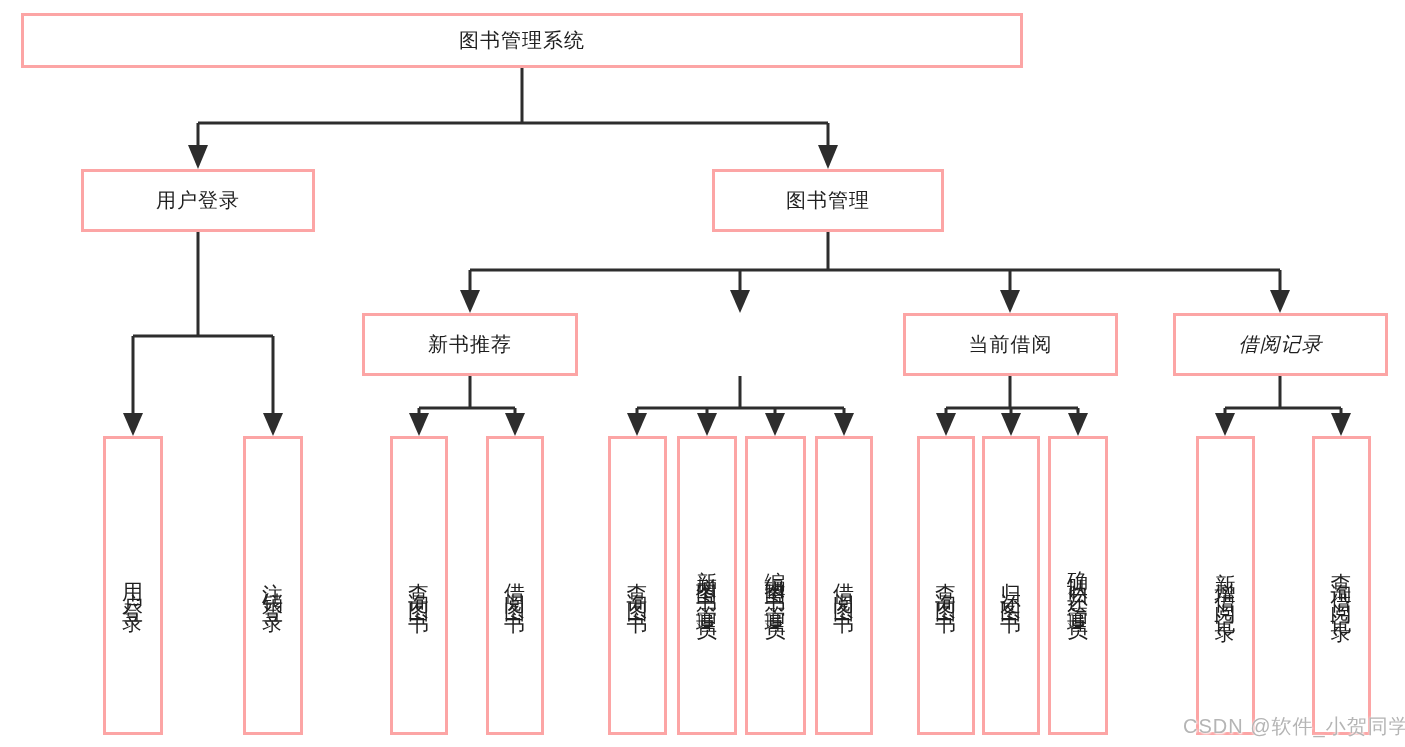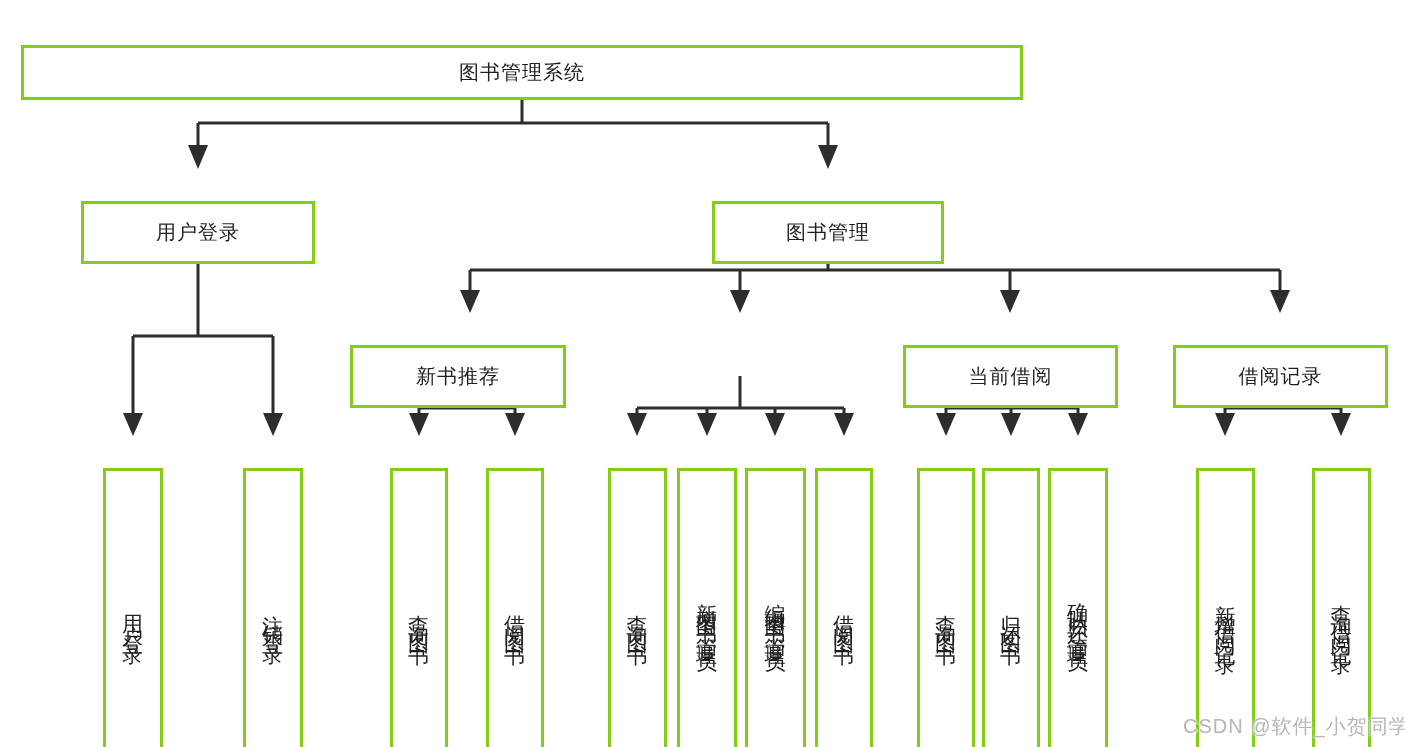--- a/index.html
+++ b/index.html
@@ -8,49 +8,48 @@
     width:1405px;height:747px;
     background:#ffffff;
     font-family:"Liberation Sans","DejaVu Sans",sans-serif;
     overflow:hidden;
   }
   #connectors{position:absolute;left:0;top:0;z-index:1;}
   .node{
     position:absolute;
     box-sizing:border-box;
     background:#ffffff;
-    border:3px solid #84cc16;
+    border:3px solid #fca5a5;
     display:flex;
     align-items:center;
     justify-content:center;
     color:#1f1f1f;
     font-size:20px;
     letter-spacing:1px;
     z-index:2;
     text-align:center;
-    margin-top:32px;
   }
   .vnode{
     writing-mode:vertical-rl;
     text-orientation:mixed;
     font-size:21px;
     letter-spacing:10px;
     line-height:1;
   }
   .vnode.tight{letter-spacing:7px;}
   
   #n-root{left:21px;top:13px;width:1002px;height:55px;}
   
   #n-user-login{left:81px;top:169px;width:234px;height:63px;}
   #n-book-management{left:712px;top:169px;width:232px;height:63px;}
   
-  #n-new-book-rec{left:350px;top:313px;width:216px;height:63px;}
+  #n-new-book-rec{left:362px;top:313px;width:216px;height:63px;}
   #n-book-borrow{left:632px;top:313px;width:216px;height:63px;}
   #n-current-borrow{left:903px;top:313px;width:215px;height:63px;text-align:center;}
-  #n-borrow-records{left:1173px;top:313px;width:215px;height:63px;}
+  #n-borrow-records{left:1173px;top:313px;width:215px;height:63px;font-style:italic;}
   
   .leaf{top:436px;height:299px;}
   #n-leaf-user-login{left:103px;width:60px;}
   #n-leaf-logout{left:243px;width:60px;}
   #n-leaf-rec-query-books{left:390px;width:58px;}
   #n-leaf-rec-borrow-books{left:486px;width:58px;}
   #n-leaf-bb-query-books{left:608px;width:59px;}
   #n-leaf-bb-add-books{left:677px;width:60px;}
   #n-leaf-bb-edit-books{left:745px;width:61px;}
   #n-leaf-bb-borrow-books{left:815px;width:58px;}

